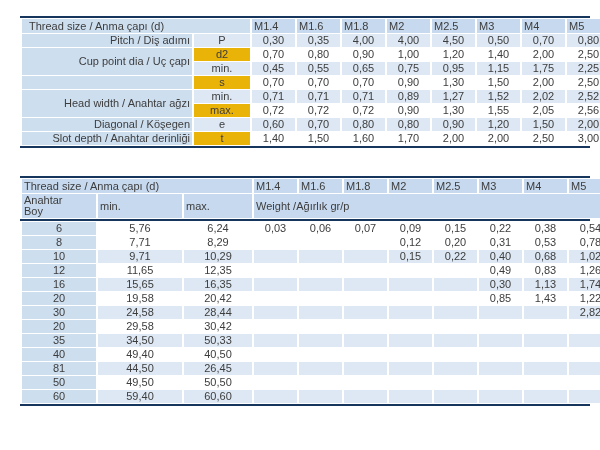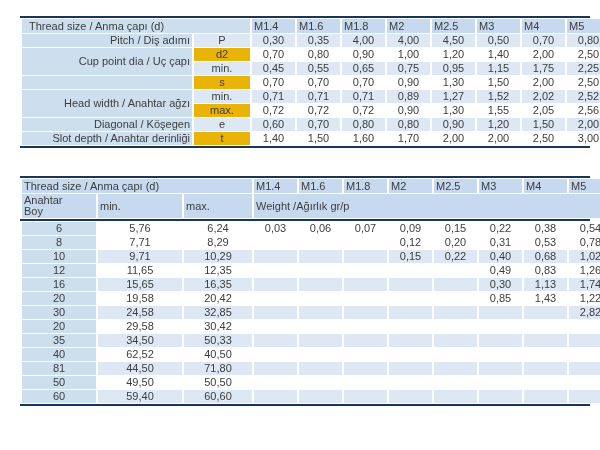--- a/index.html
+++ b/index.html
@@ -280,21 +280,21 @@
             <td class="val"></td>
             <td class="val"></td>
             <td class="val"></td>
             <td class="val">0,85</td>
             <td class="val">1,43</td>
             <td class="val">1,22</td>
           </tr>
           <tr>
             <td class="lencell">30</td>
             <td class="val st">24,58</td>
-            <td class="val st">32,85</td>
+            <td class="val st">28,44</td>
             <td class="val st"></td>
             <td class="val st"></td>
             <td class="val st"></td>
             <td class="val st"></td>
             <td class="val st"></td>
             <td class="val st"></td>
             <td class="val st"></td>
             <td class="val st">2,82</td>
           </tr>
           <tr>
@@ -318,35 +318,35 @@
             <td class="val st"></td>
             <td class="val st"></td>
             <td class="val st"></td>
             <td class="val st"></td>
             <td class="val st"></td>
             <td class="val st"></td>
             <td class="val st"></td>
           </tr>
           <tr>
             <td class="lencell">40</td>
-            <td class="val">62,52</td>
+            <td class="val">49,40</td>
             <td class="val">40,50</td>
             <td class="val"></td>
             <td class="val"></td>
             <td class="val"></td>
             <td class="val"></td>
             <td class="val"></td>
             <td class="val"></td>
             <td class="val"></td>
             <td class="val"></td>
           </tr>
           <tr>
             <td class="lencell">81</td>
             <td class="val st">44,50</td>
-            <td class="val st">71,80</td>
+            <td class="val st">26,45</td>
             <td class="val st"></td>
             <td class="val st"></td>
             <td class="val st"></td>
             <td class="val st"></td>
             <td class="val st"></td>
             <td class="val st"></td>
             <td class="val st"></td>
             <td class="val st"></td>
           </tr>
           <tr>

